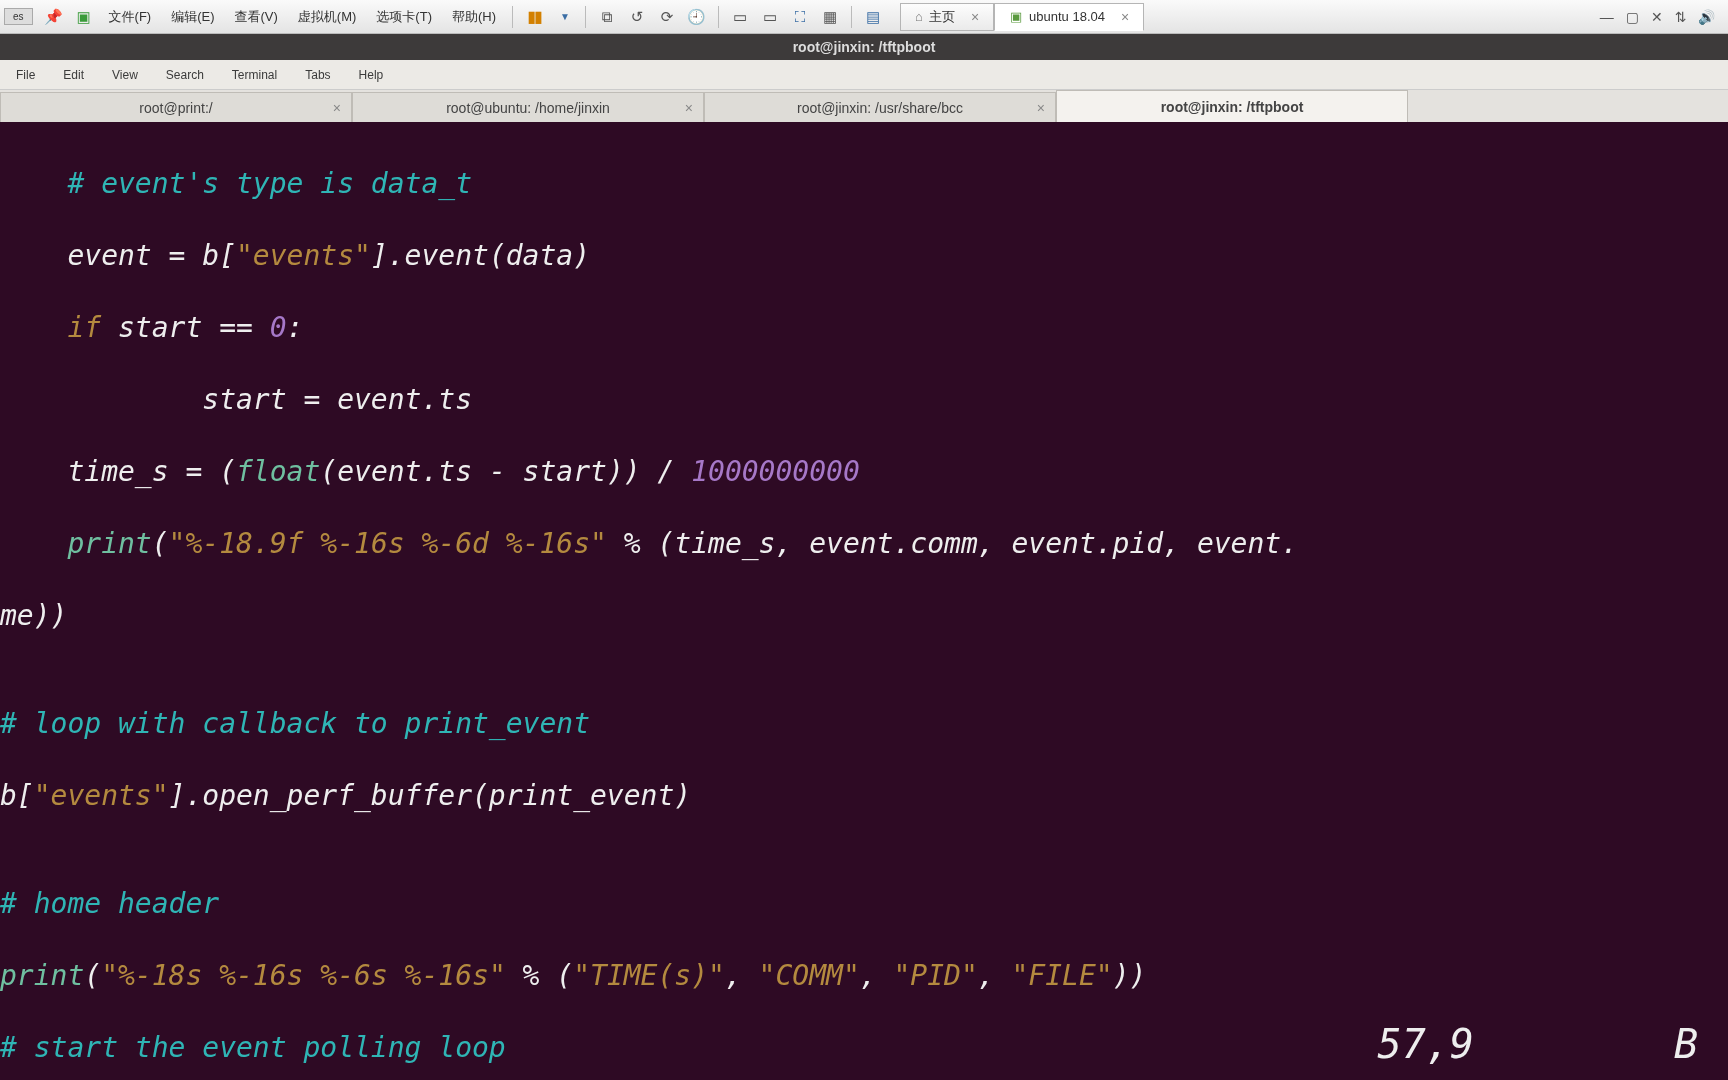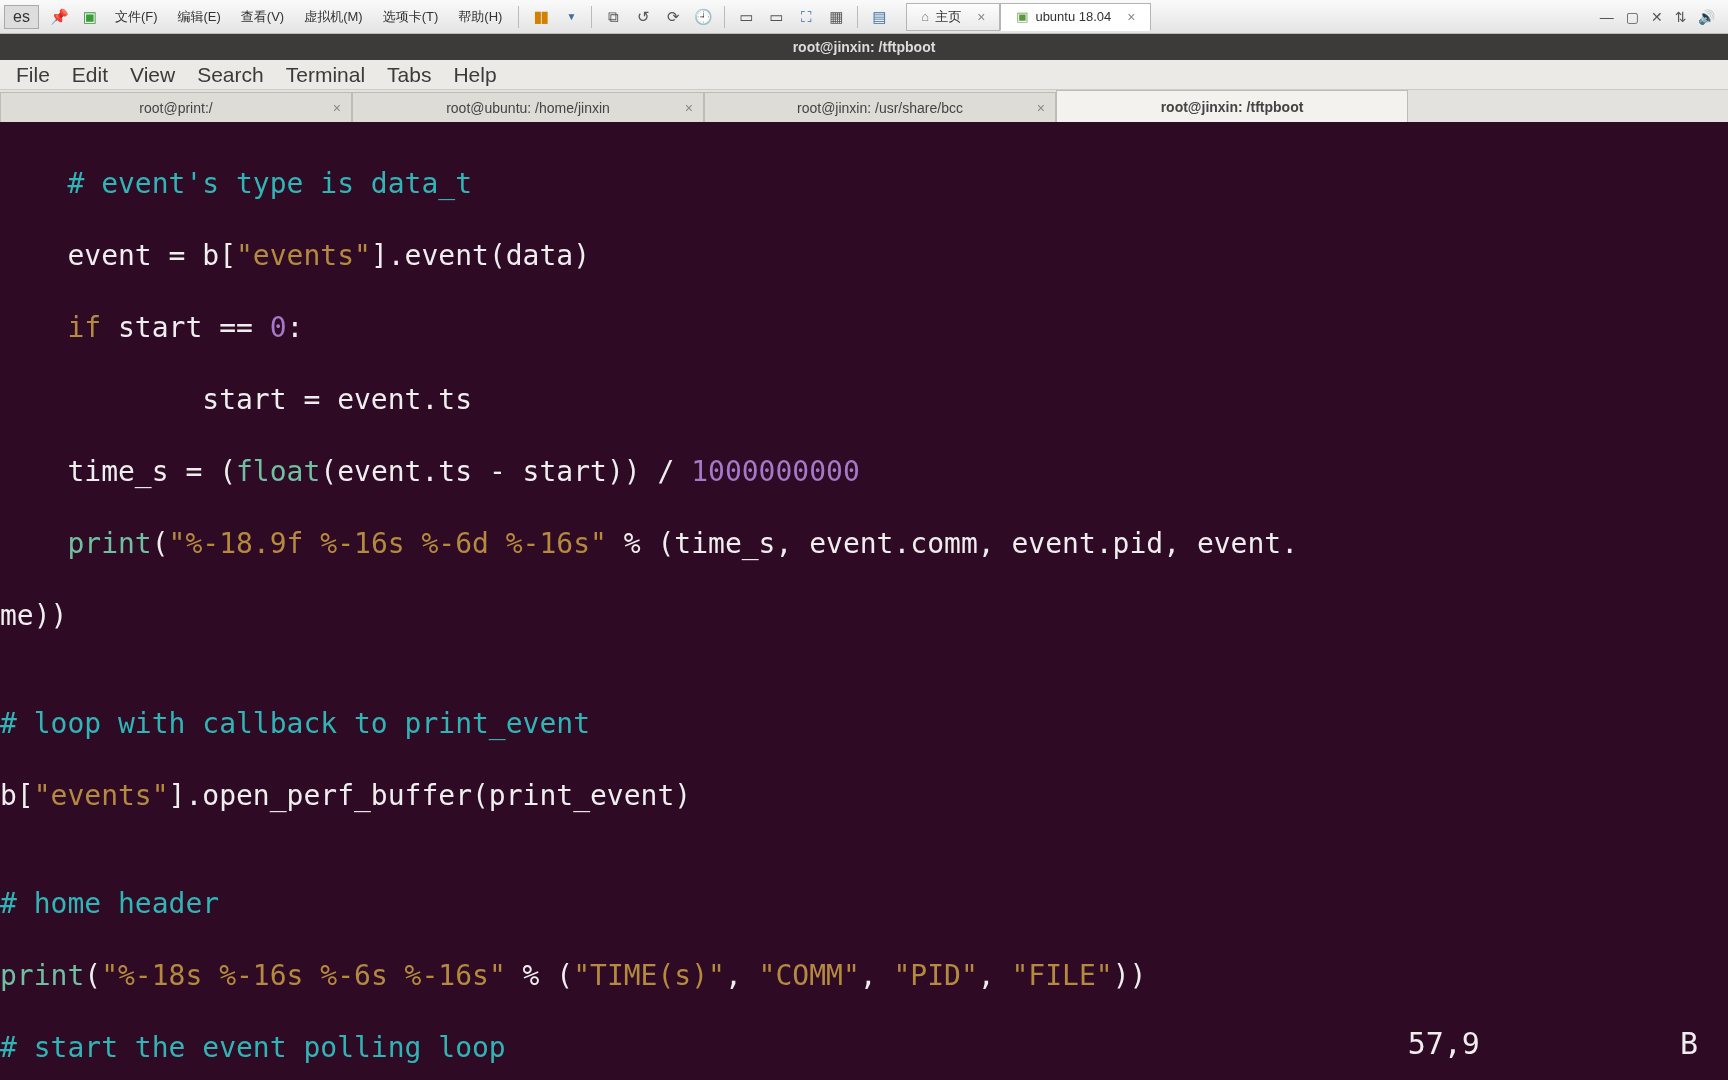--- a/index.html
+++ b/index.html
@@ -19,21 +19,21 @@
     padding: 0 4px;
     border-bottom: 1px solid #bbb;
     font-size: 13px;
     color: #333;
   }
   .outer-toolbar .stub-left {
     background: #ddd;
     padding: 2px 8px;
     border: 1px solid #aaa;
     margin-right: 6px;
-    font-size: 16px;
+    font-size: 10px;
   }
   .outer-toolbar .tb-icon {
     width: 26px; height: 26px;
     display:flex; align-items:center; justify-content:center;
     margin: 0 2px;
     color: #555;
     font-size: 15px;
   }
   .outer-toolbar .menu-text { margin: 0 10px; cursor: default; }
   .outer-toolbar .sep { width:1px; height:22px; background:#bbb; margin:0 6px; }
@@ -83,22 +83,22 @@
     font-size:14px;
     font-weight:bold;
   }
   
   .app-menubar {
     background:#eceae6;
     height:30px;
     display:flex;
     align-items:center;
     padding:12px 6px;
-    gap:2px;
-    font-size:21px;
+    gap:8px;
+    font-size:12px;
     color:#3b3b3b;
     border-bottom:1px solid #ccc;
   }
   .app-menubar span { padding:4px 10px; }
   
   .editor-tabs {
     background:#e4e2de;
     height:32px;
     display:flex;
     align-items:flex-end;
@@ -133,32 +133,33 @@
     background:#2e0a24;
     color:#eee;
     font-family: "DejaVu Sans Mono","Liberation Mono",monospace;
     font-size:28px;
     line-height:36px;
     padding: 8px 0 0 0;
     height: calc(1080px - 34px - 26px - 30px - 32px);
     position:relative;
     white-space:pre;
     overflow:hidden;
+    font-style:italic;
   }
   .line { padding-left: 0; }
   .cmt { color:#2fb5b5; }
   .str { color:#b48a3f; }
   .fn  { color:#6fbfa0;margin-top:20px; }
   .num { color:#a678c8; }
   
   .status-right {
     position:absolute;
     right: 30px;
     bottom: 18px;
-    font-size:30px;
+    font-size:40px;
     color:#eee;
     display:flex;
     gap: 200px;
   }
 </style>
 </head>
 <body>
 
 <div class="outer-toolbar">
   <div class="stub-left">es</div>

